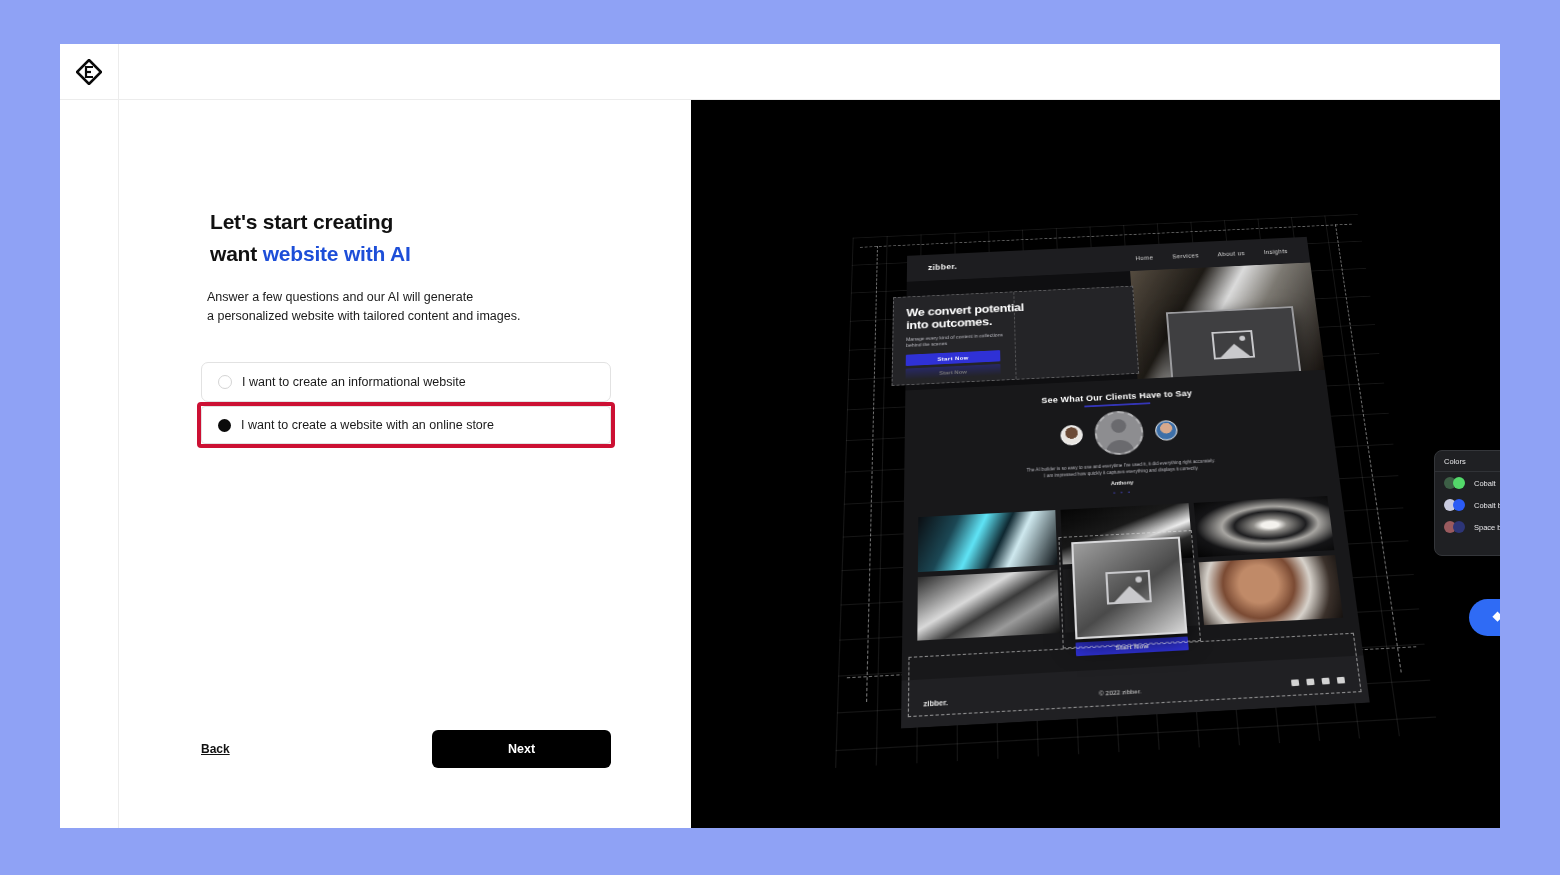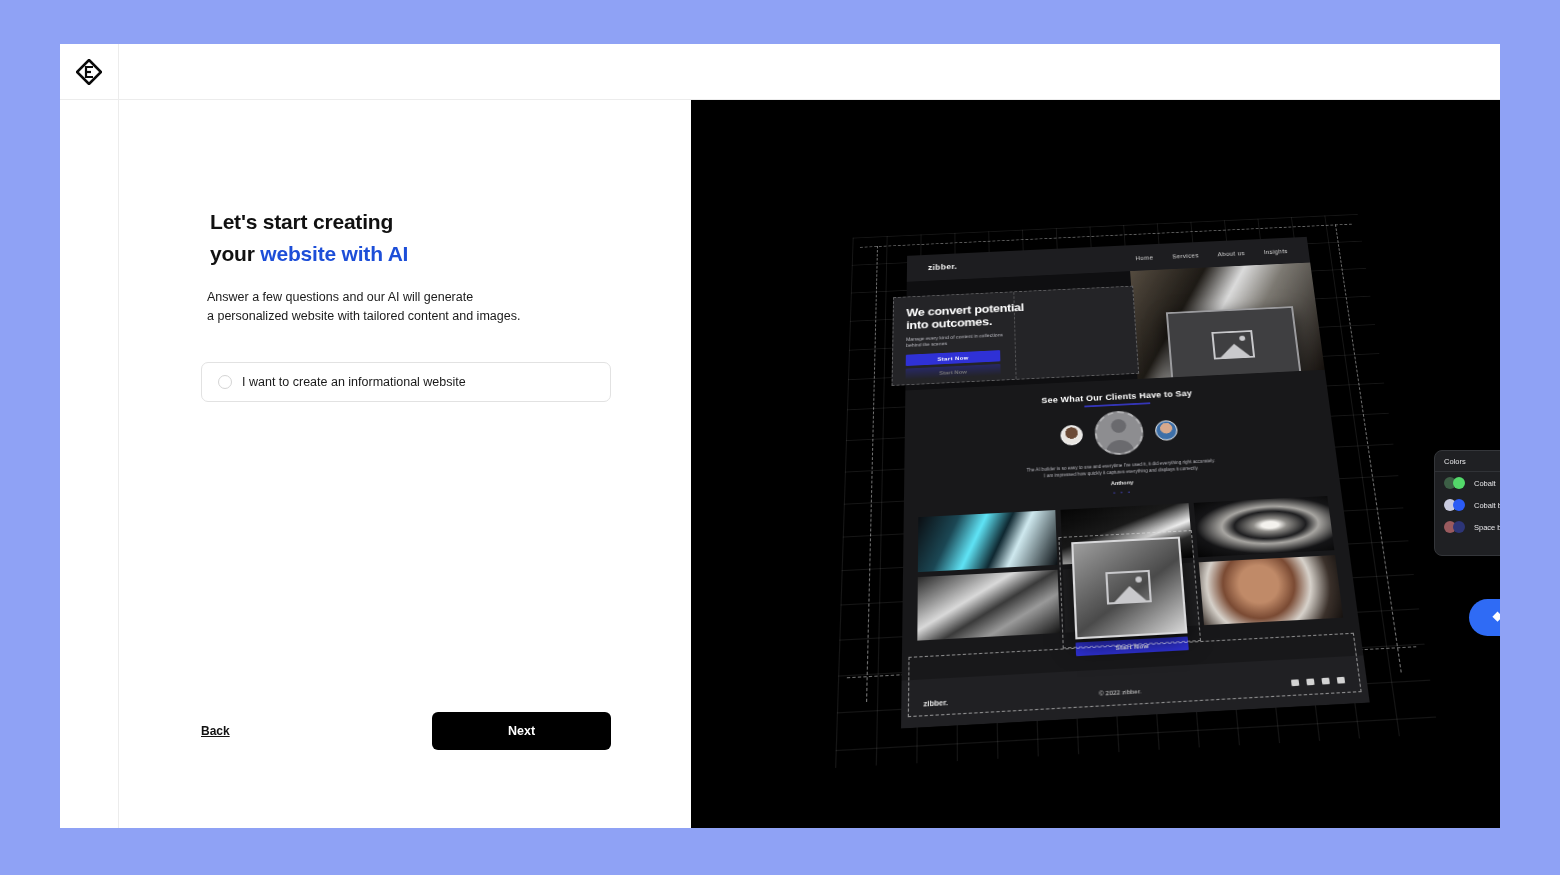--- a/index.html
+++ b/index.html
@@ -40,21 +40,21 @@
     margin-left:-4px;
   }
   .option-outer.highlight .option{border-color:#e2e2e2;border-radius:4px;height:38px;}
   .radio{
     width:14px;height:14px;border-radius:50%;border:1.5px solid #d4d4d4;background:#fff;
     flex:0 0 14px;box-sizing:border-box;margin-right:10px;
   }
   .radio.checked{border:none;background:#0a0a0a;width:13px;height:13px;flex:0 0 13px;}
   .option-label{font-size:12.5px;color:#1a1a1a;line-height:1;}
   
-  .form-footer{position:absolute;left:82px;top:612px;width:410px;height:38px;display:flex;align-items:center;}
+  .form-footer{position:absolute;left:82px;top:630px;width:410px;height:38px;display:flex;align-items:center;}
   .back-link{font-size:12px;font-weight:bold;color:#111;text-decoration:underline;cursor:pointer;}
   .next-btn{
     position:absolute;left:231px;top:0;width:179px;height:38px;background:#000;color:#fff;
     border:none;border-radius:6px;font-size:12.5px;font-weight:bold;cursor:pointer;
     font-family:"Liberation Sans", sans-serif;
   }
   
   .scene{position:absolute;inset:0;}
   .persp{
     position:absolute;left:200px;top:85px;width:460px;height:560px;
@@ -191,32 +191,38 @@
     <div class="topbar-rest"></div>
   </div>
 
   <div class="content">
     <div class="rail"></div>
 
     <div class="left-pane">
       <div class="form-wrap">
         <h1 class="head">
           <span>Let's start creating</span><br>
-          <span>your </span><span class="accent">website with AI</span>
+          <span>want </span><span class="accent">website with AI</span>
         </h1>
         <p class="sub">
           <span>Answer a few questions and our AI will generate</span><br>
           <span>a personalized website with tailored content and images.</span>
         </p>
 
         <div class="options">
           <div class="option-outer">
             <div class="option">
               <span class="radio"></span>
               <span class="option-label">I want to create an informational website</span>
+            </div>
+          </div>
+          <div class="option-outer highlight">
+            <div class="option">
+              <span class="radio checked"></span>
+              <span class="option-label">I want to create a website with an online store</span>
             </div>
           </div>
         </div>
       </div>
 
       <div class="form-footer">
         <a class="back-link">Back</a>
         <button class="next-btn">Next</button>
       </div>
     </div>

